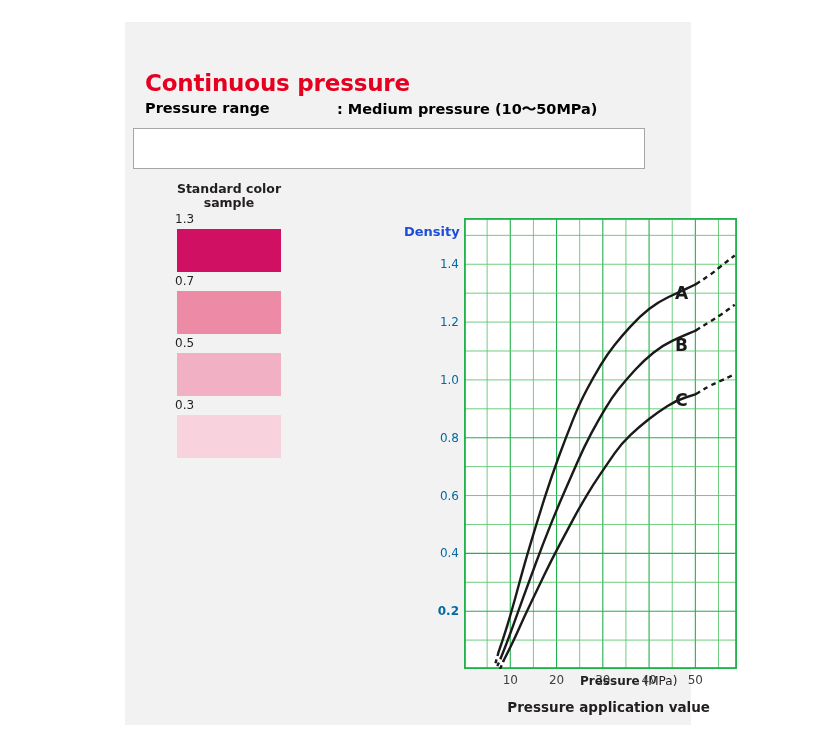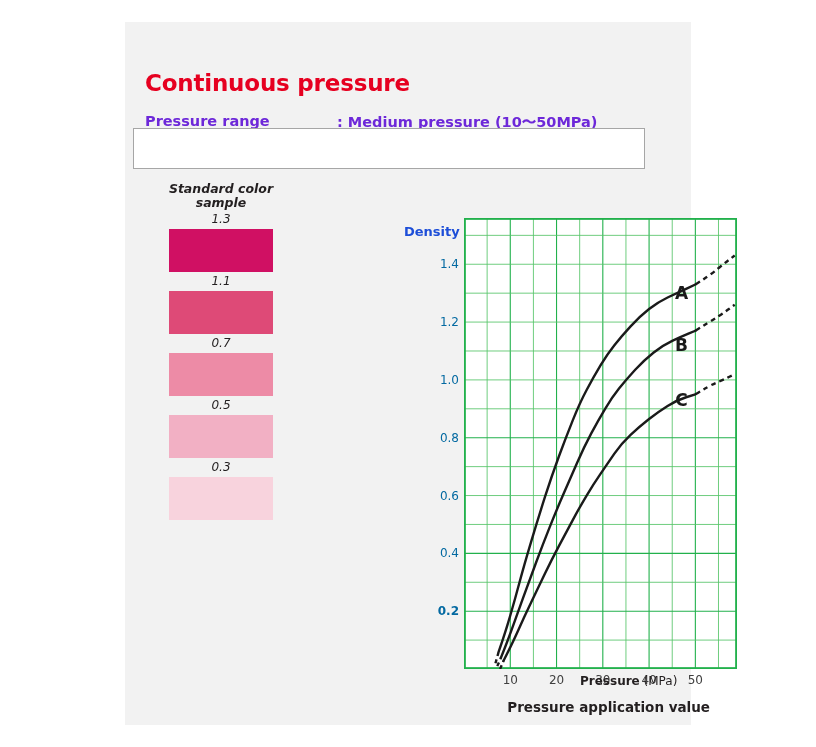--- a/index.html
+++ b/index.html
@@ -28,26 +28,26 @@
     top: 32px;
     font-size: 23px;
     font-weight: bold;
     color: #e60020;
     letter-spacing: -0.2px;
     margin-top: 16px;
   }
   #range-row {
     position: absolute;
     left: 20px;
-    top: 91px;
+    top: 78px;
     width: 520px;
     height: 22px;
     font-size: 14.5px;
     font-weight: bold;
-    color: #6d28d9;
+    color: #000000;
   }
   #range-label {
     position: absolute;
     left: 0;
     top: 0;
   }
   #range-value {
     position: absolute;
     left: 192px;
     top: 0;
@@ -59,40 +59,39 @@
     top: 106px;
     width: 510px;
     height: 39px;
     background: #ffffff;
     border: 1px solid #a6a6a6;
   }
 
   
   #swatch-col {
     position: absolute;
-    left: 42px;
+    left: 50px;
     top: 160px;
     width: 108px;
-    font-style: italic;
   }
   #swatch-heading {
     text-align: center;
     font-size: 12.5px;
     font-weight: bold;
     color: #231f20;
     line-height: 14px;
     width: 108px;
     margin-left: 0;
   }
   .swatch-group {
     width: 108px;
     position: relative;
   }
   .swatch-value {
-    text-align: center;
+    text-align: left;
     font-size: 12px;
     color: #231f20;
     height: 19px;
     line-height: 19px;
   }
   .swatch-chip {
     width: 104px;
     height: 43px;
     margin: 0 auto;
   }
@@ -181,24 +180,20 @@
 
   <div id="swatch-col">
     <div id="swatch-heading">
       <div>Standard color</div>
       <div>sample</div>
     </div>
     <div id="swatch-list">
         <div class="swatch-group">
           <div class="swatch-value">1.3</div>
           <div class="swatch-chip" style="background: rgb(208, 16, 99);"></div>
-        </div>
-        <div class="swatch-group">
-          <div class="swatch-value">1.1</div>
-          <div class="swatch-chip" style="background: rgb(222, 74, 119);"></div>
         </div>
         <div class="swatch-group">
           <div class="swatch-value">0.7</div>
           <div class="swatch-chip" style="background: rgb(237, 139, 166);"></div>
         </div>
         <div class="swatch-group">
           <div class="swatch-value">0.5</div>
           <div class="swatch-chip" style="background: rgb(242, 176, 196);"></div>
         </div>
         <div class="swatch-group">

